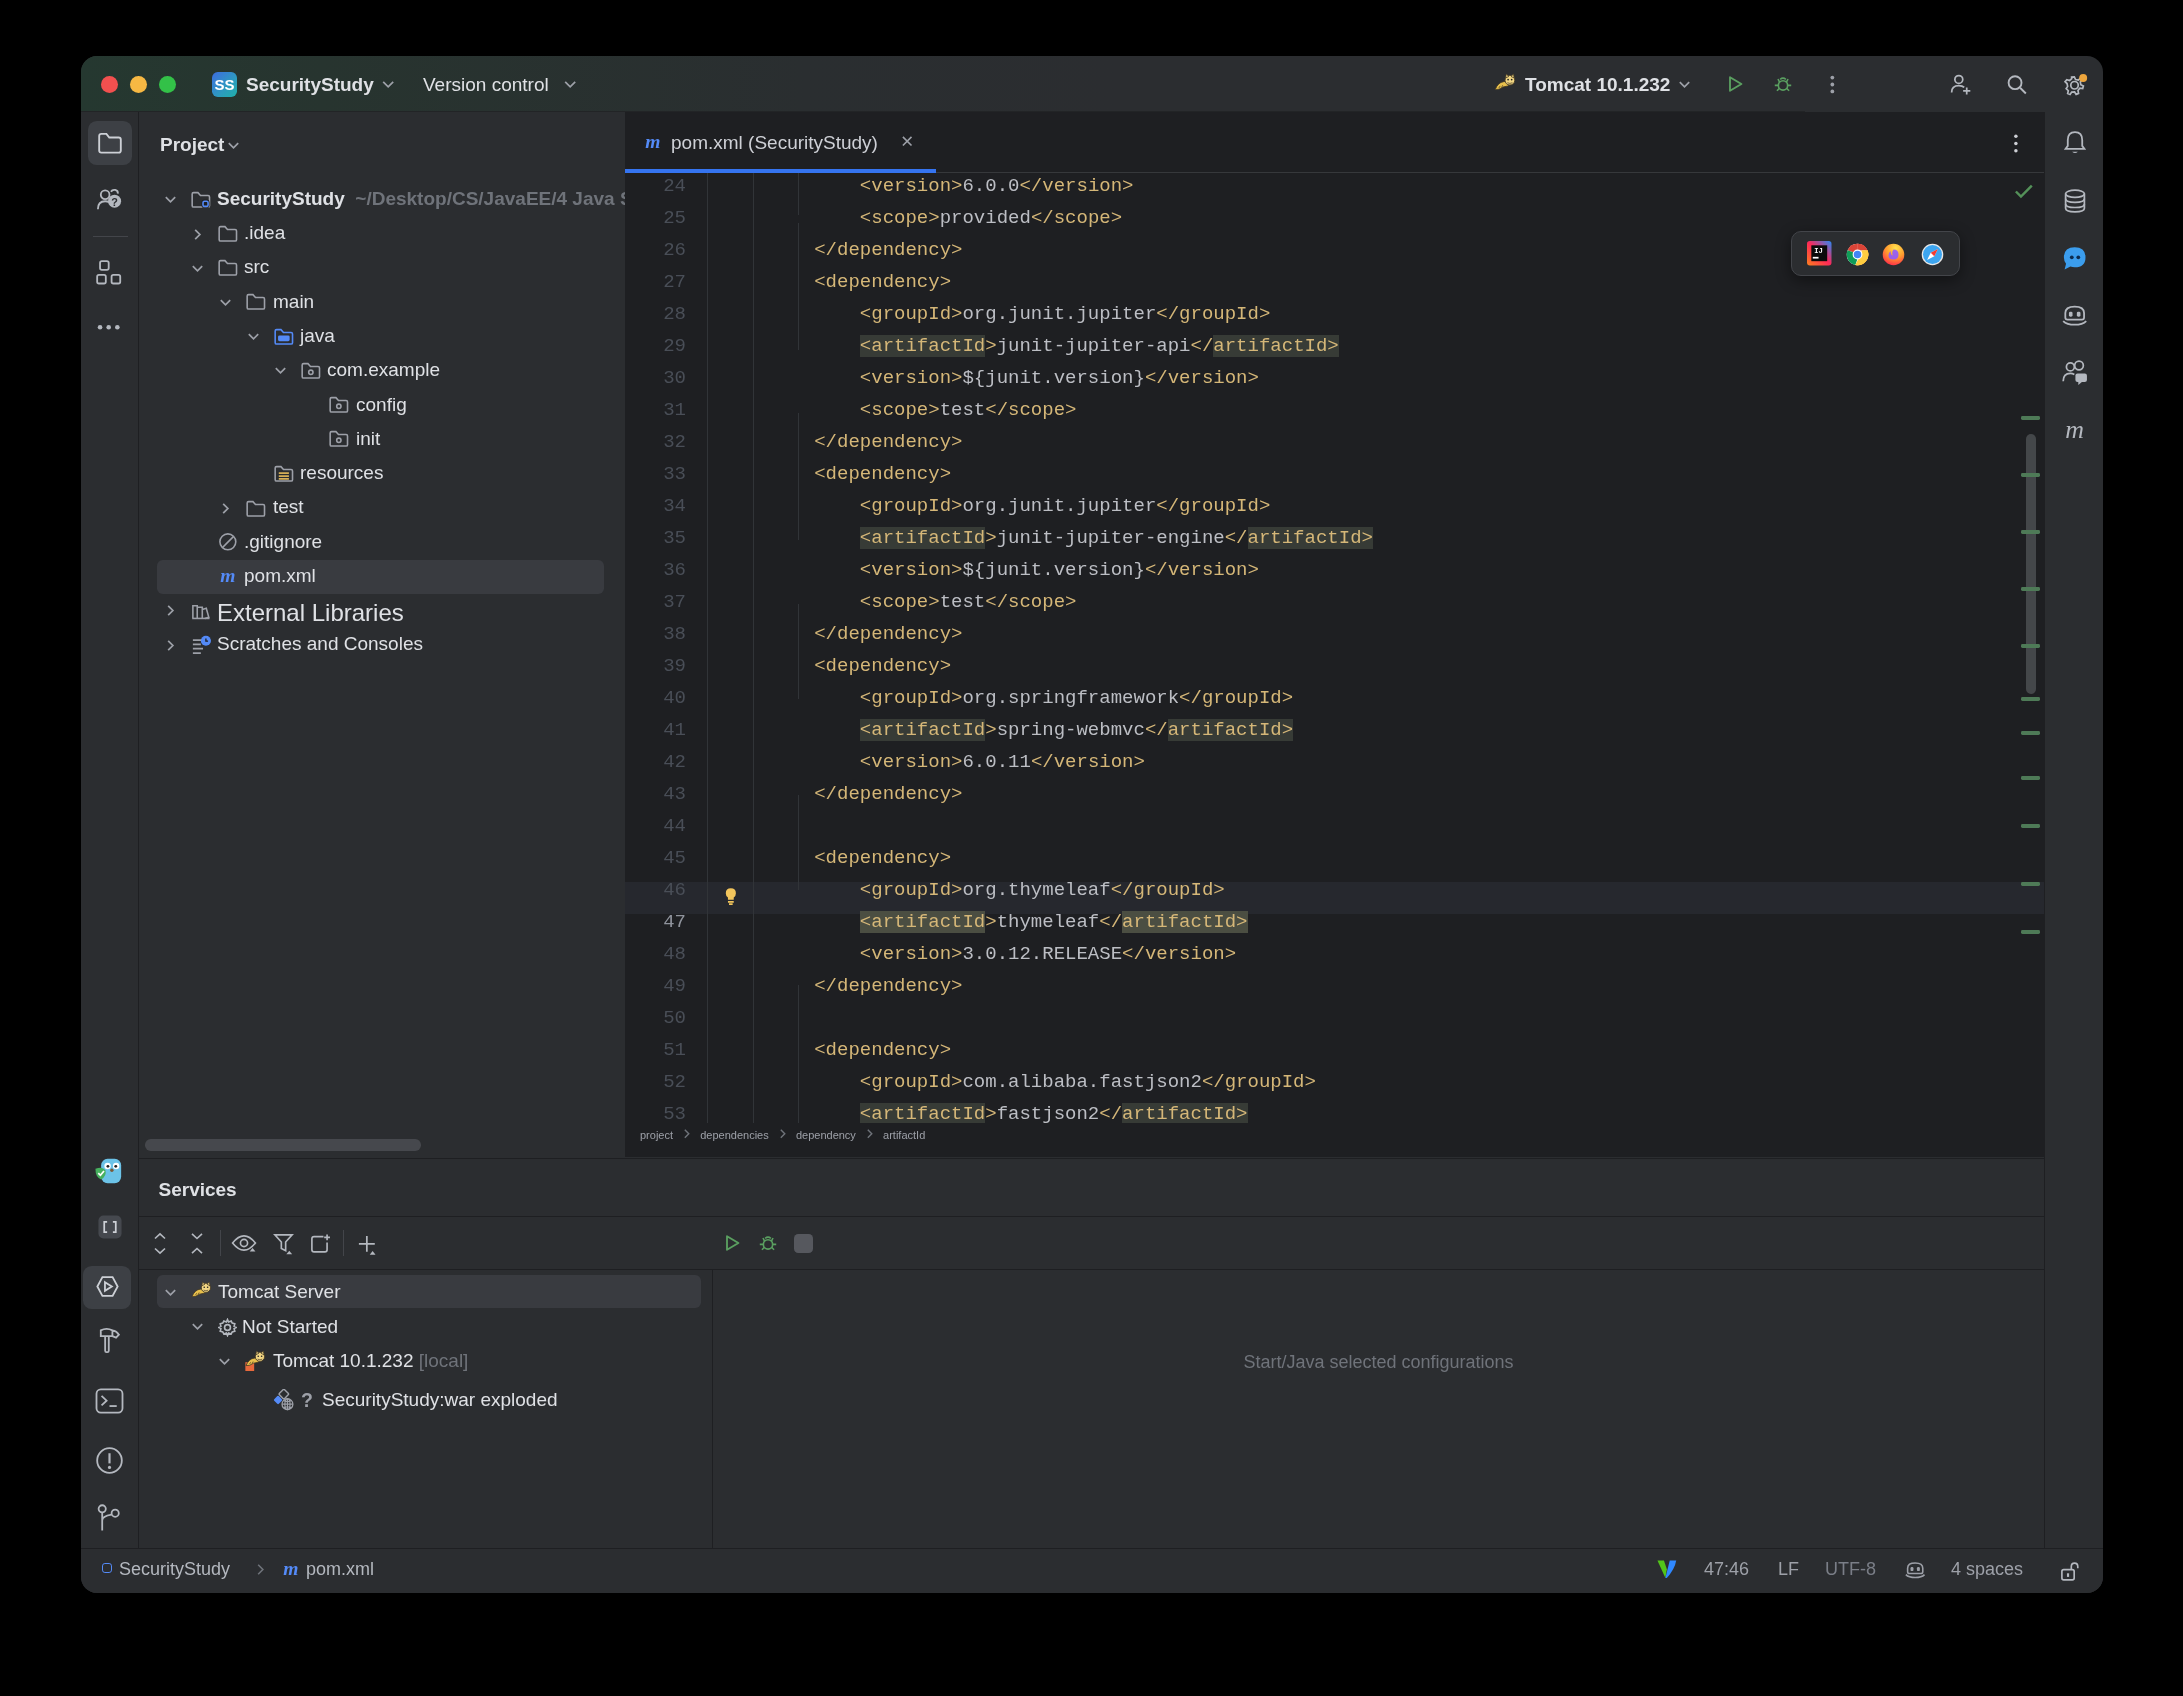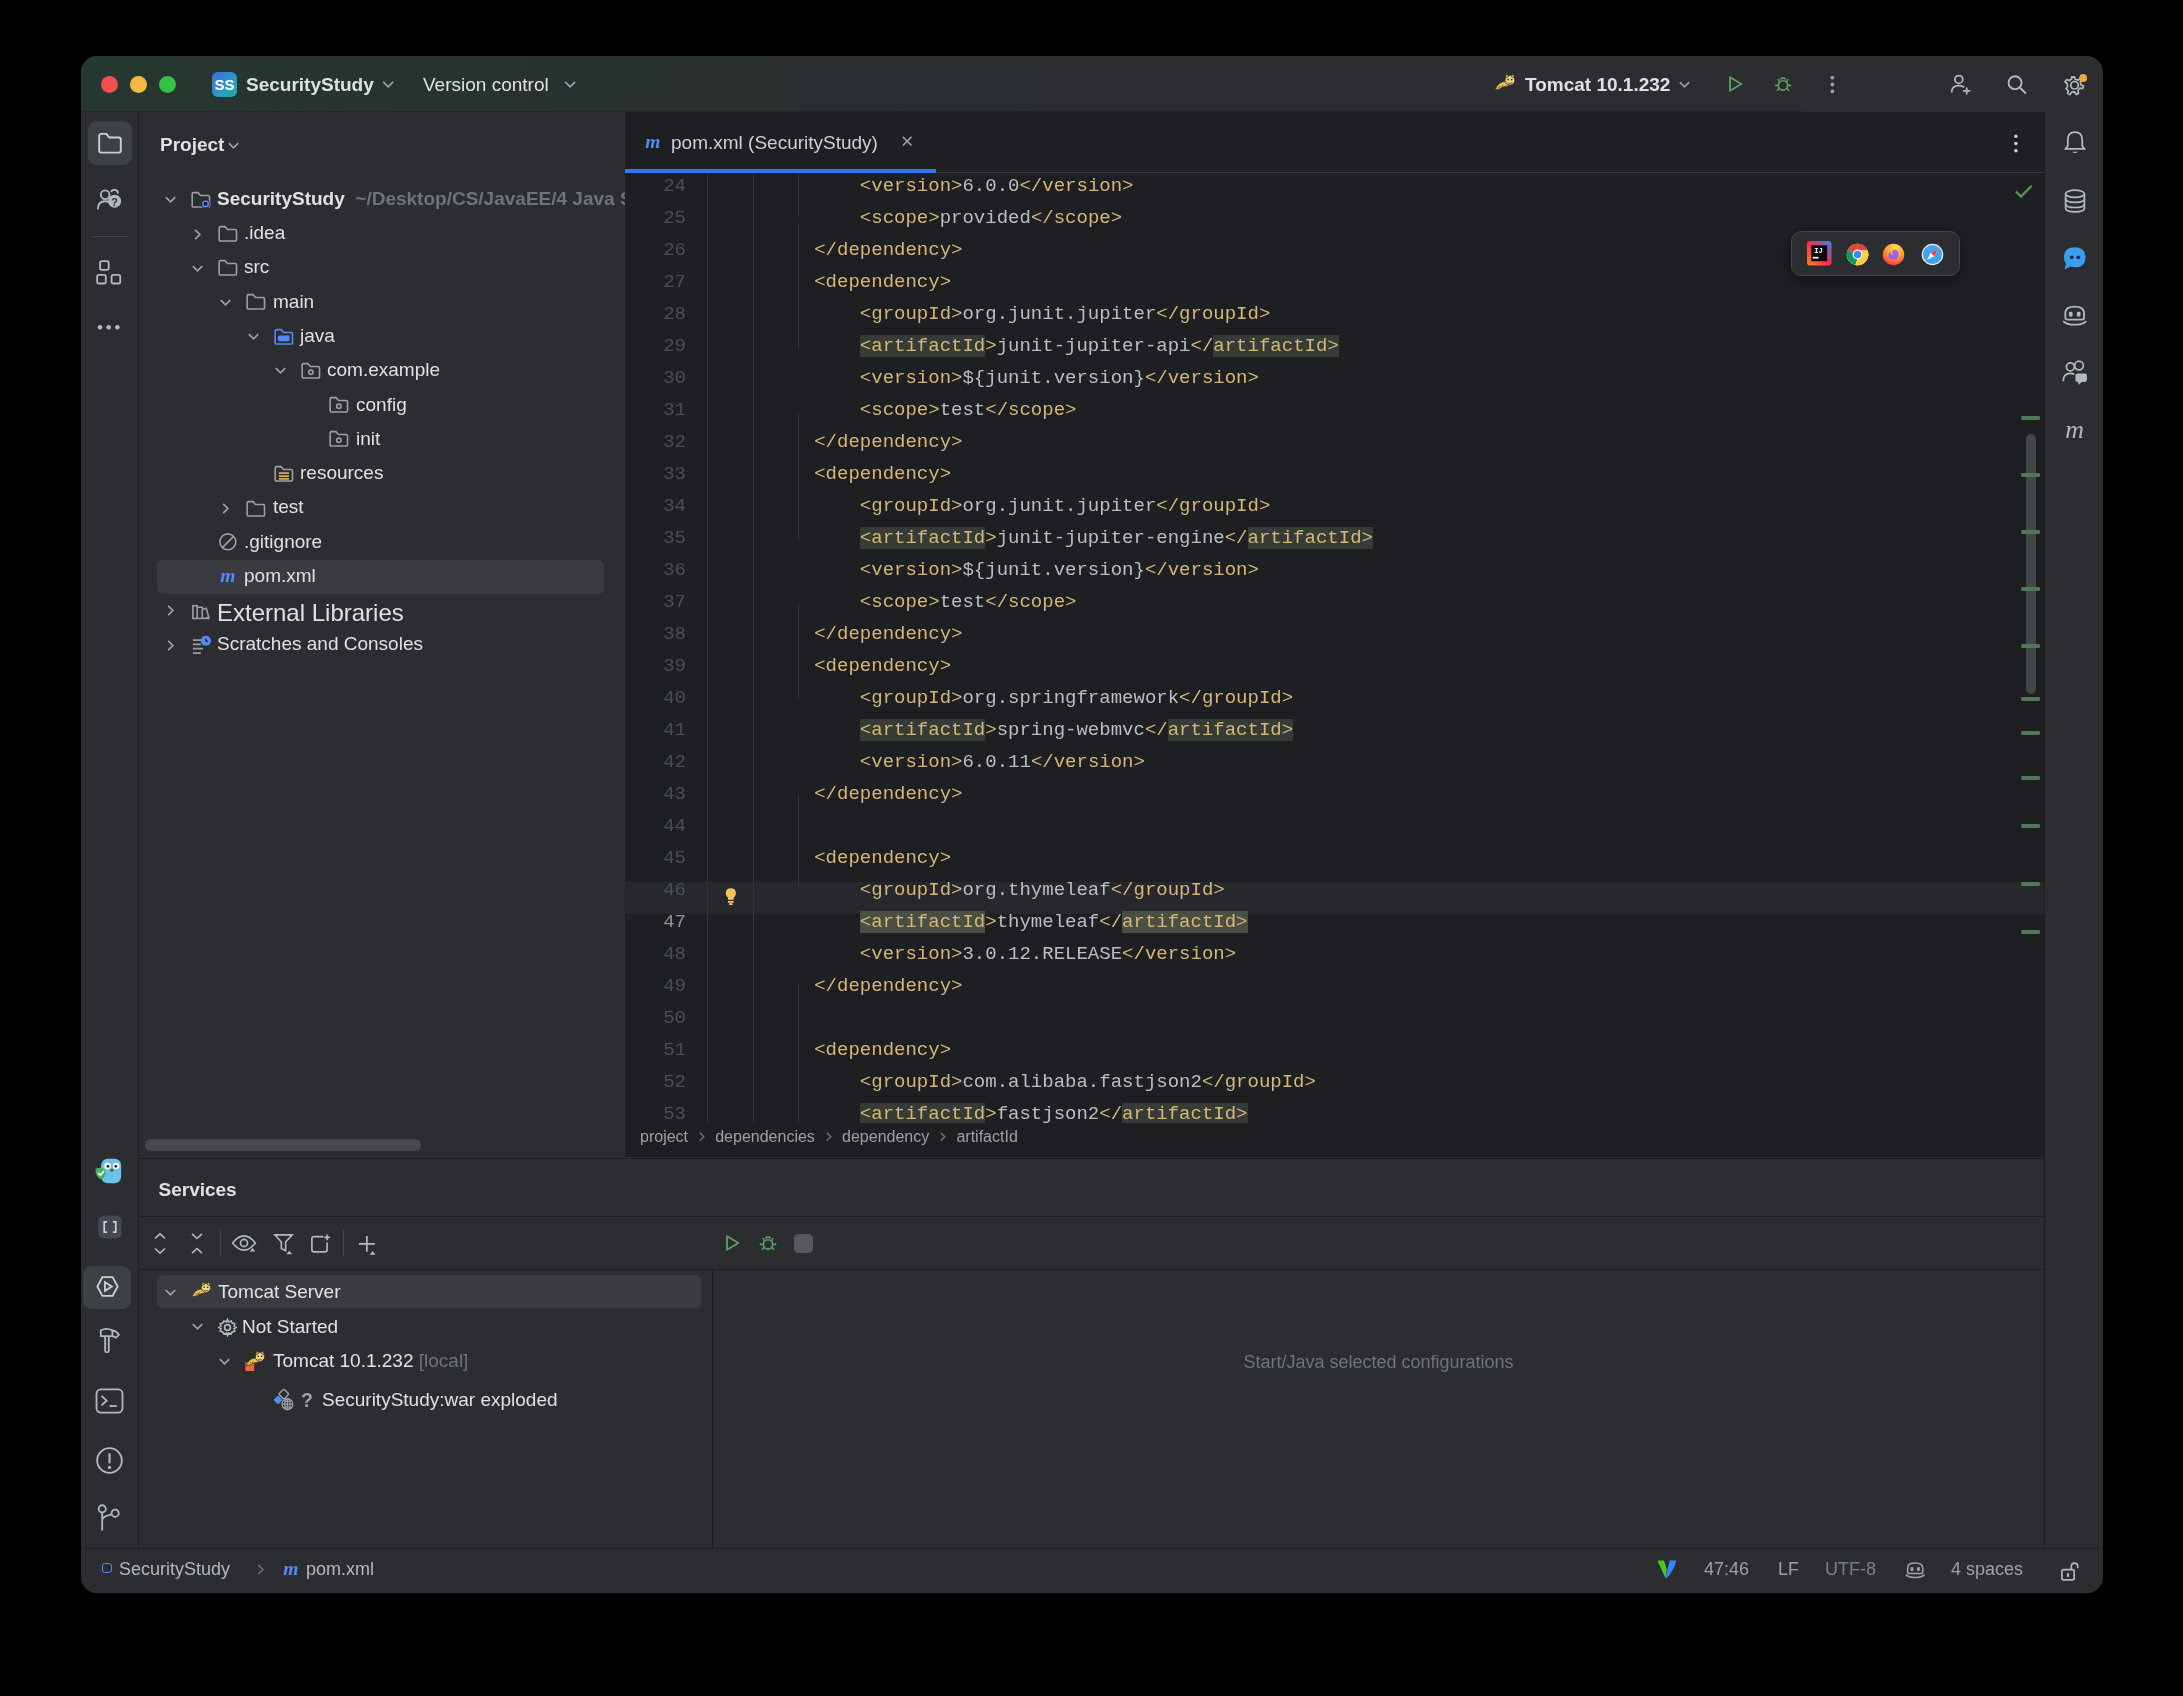--- a/index.html
+++ b/index.html
@@ -11,21 +11,21 @@
 .tl{position:absolute;top:20px;width:17.3px;height:17.3px;border-radius:50%}
 #leftstripe{position:absolute;left:0;top:56px;width:58px;height:1436px;background:#2b2d30;border-right:1.4px solid #1e1f22}
 #projpanel{position:absolute;left:58px;top:56px;width:487px;height:1045px;background:#2b2d30}
 #editor{position:absolute;left:544px;top:56px;width:1419px;height:1045px;background:#1e1f22}
 #rightstripe{position:absolute;left:1963px;top:56px;width:58px;height:1436px;background:#2b2d30;border-left:1.4px solid #1e1f22}
 #services{position:absolute;left:58px;top:1102px;width:1905px;height:391px;background:#2b2d30;border-top:1.4px solid #1e1f22}
 #statusbar{position:absolute;left:0;top:1492px;width:2022px;height:45px;background:#2b2d30;border-top:1.4px solid #1e1f22}
 svg{display:block}
 #tabbar{position:absolute;left:0;top:0;width:1419px;height:61px;border-bottom:0.7px solid #36383b}
 #codeview{position:absolute;left:0;top:61px;width:1419px;height:950px;overflow:hidden}
-#crumbs{position:absolute;left:0;top:1011px;width:1419px;height:34px;font-size:16px;color:#9da0a8}
+#crumbs{position:absolute;left:0;top:1011px;width:1419px;height:34px;font-size:11px;color:#9da0a8}
 pre{margin:16px;font-family:"Liberation Mono",monospace;font-size:19px;line-height:32px}
 .t{color:#d5b778}
 .c{color:#bcbec4}
 .h1{background:#373b36}
 .h2{background:#4b4e42}
 .ln{color:#494e57;text-align:right}
 .guide{position:absolute;width:0.7px;background:#313438}
 .mark{position:absolute;width:19px;height:3.6px;background:#4e7a57;border-radius:1.4px;left:1396px}
 </style>
 </head>

